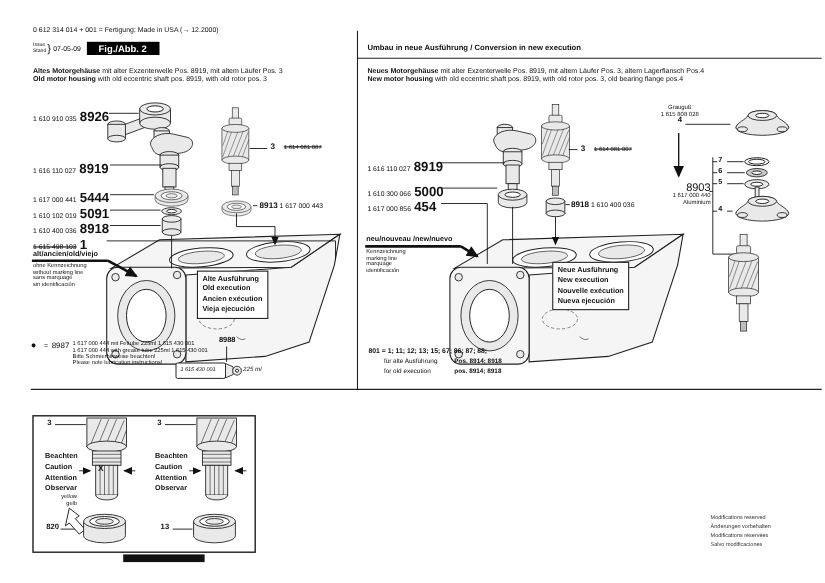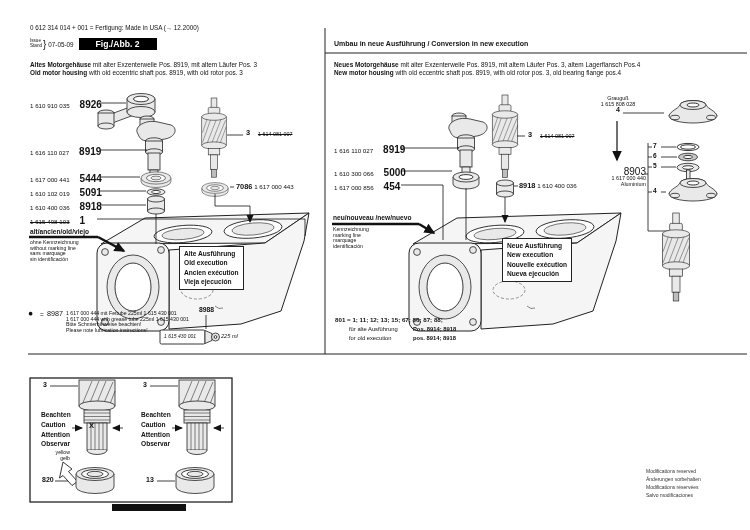--- a/index.html
+++ b/index.html
@@ -8,27 +8,27 @@
   svg.art{position:absolute;left:0;top:0;z-index:1}
   .t{position:absolute;white-space:nowrap;z-index:2}
   .b{font-weight:bold}
   .struck{text-decoration:line-through}
   
   #orderLine{left:30px;top:24px;font-size:6.3px}
   #issueBlock{left:30px;top:38px;display:flex;align-items:center}
   .iss{display:flex;flex-direction:column;font-size:4.6px;line-height:4.9px}
   .brace{font-size:10px;margin:0 2px 0 1px}
   .idate{font-size:6.3px;margin-right:5px}
-  .figbox{background:#000;color:#fff;font-weight:bold;font-size:8.6px;padding:1px 17px}
+  .figbox{background:#000;color:#fff;font-weight:bold;font-size:8.6px;padding:1px 11px}
   #lpTitle{left:30px;top:61px;font-size:6.4px;line-height:8.2px}
   #rpSection{left:334px;top:40px;font-size:7px;font-weight:bold}
   #rpTitle{left:334px;top:61px;font-size:6.4px;line-height:8.2px}
   
   .prow{font-size:6.2px}
-  .prow .pos{font-size:10px;font-weight:bold;margin-left:10px}
+  .prow .pos{font-size:12px;font-weight:bold;margin-left:3px}
   #lr1{left:30px;top:99px}#lr2{left:30px;top:146px}#lr3{left:30px;top:173px}
   #lr4{left:30px;top:187px}#lr5{left:30px;top:201px}#lr6{left:30px;top:215px}
   #rr1{left:334px;top:144px}#rr2{left:334px;top:167px}#rr3{left:334px;top:181px}
   #lRotorLbl{left:246px;top:128px;font-size:7.4px;font-weight:bold}
   #lRotorStruck{left:258px;top:131px;font-size:5.4px}
   #rRotorLbl{left:528px;top:130px;font-size:7.4px;font-weight:bold}
   #rRotorStruck{left:540px;top:133px;font-size:5.4px}
   #lBearingLbl{left:236px;top:182px;font-size:6.2px}
   #lBearingLbl .pos,#rSleeveLbl .pos{font-size:7.4px;font-weight:bold}
   #rSleeveLbl{left:519px;top:181px;font-size:6.2px}
@@ -348,21 +348,21 @@
 
 <div class="t prow" id="lr1"><span class="num">1 610 910 035</span><span class="pos">8926</span></div>
 <div class="t prow" id="lr2"><span class="num">1 616 110 027</span><span class="pos">8919</span></div>
 <div class="t prow" id="lr3"><span class="num">1 617 000 441</span><span class="pos">5444</span></div>
 <div class="t prow" id="lr4"><span class="num">1 610 102 019</span><span class="pos">5091</span></div>
 <div class="t prow" id="lr5"><span class="num">1 610 400 036</span><span class="pos">8918</span></div>
 <div class="t prow" id="lr6"><span class="num struck">1 615 498 103</span><span class="pos">1</span></div>
 
 <div class="t" id="lRotorLbl">3</div>
 <div class="t struck" id="lRotorStruck">1 614 081 007</div>
-<div class="t" id="lBearingLbl"><span class="pos">7086</span> <span>1 617 000 443</span></div>
+<div class="t" id="lBearingLbl"><span class="pos">8913</span> <span>1 617 000 443</span></div>
 
 <div class="t prow" id="rr1"><span class="num">1 616 110 027</span><span class="pos">8919</span></div>
 <div class="t prow" id="rr2"><span class="num">1 610 300 066</span><span class="pos">5000</span></div>
 <div class="t prow" id="rr3"><span class="num">1 617 000 856</span><span class="pos">454</span></div>
 
 <div class="t" id="rRotorLbl">3</div>
 <div class="t struck" id="rRotorStruck">1 614 081 007</div>
 <div class="t" id="rSleeveLbl"><span class="pos">8918</span> <span>1 610 400 036</span></div>
 
 <div class="t" id="ggBlock">

